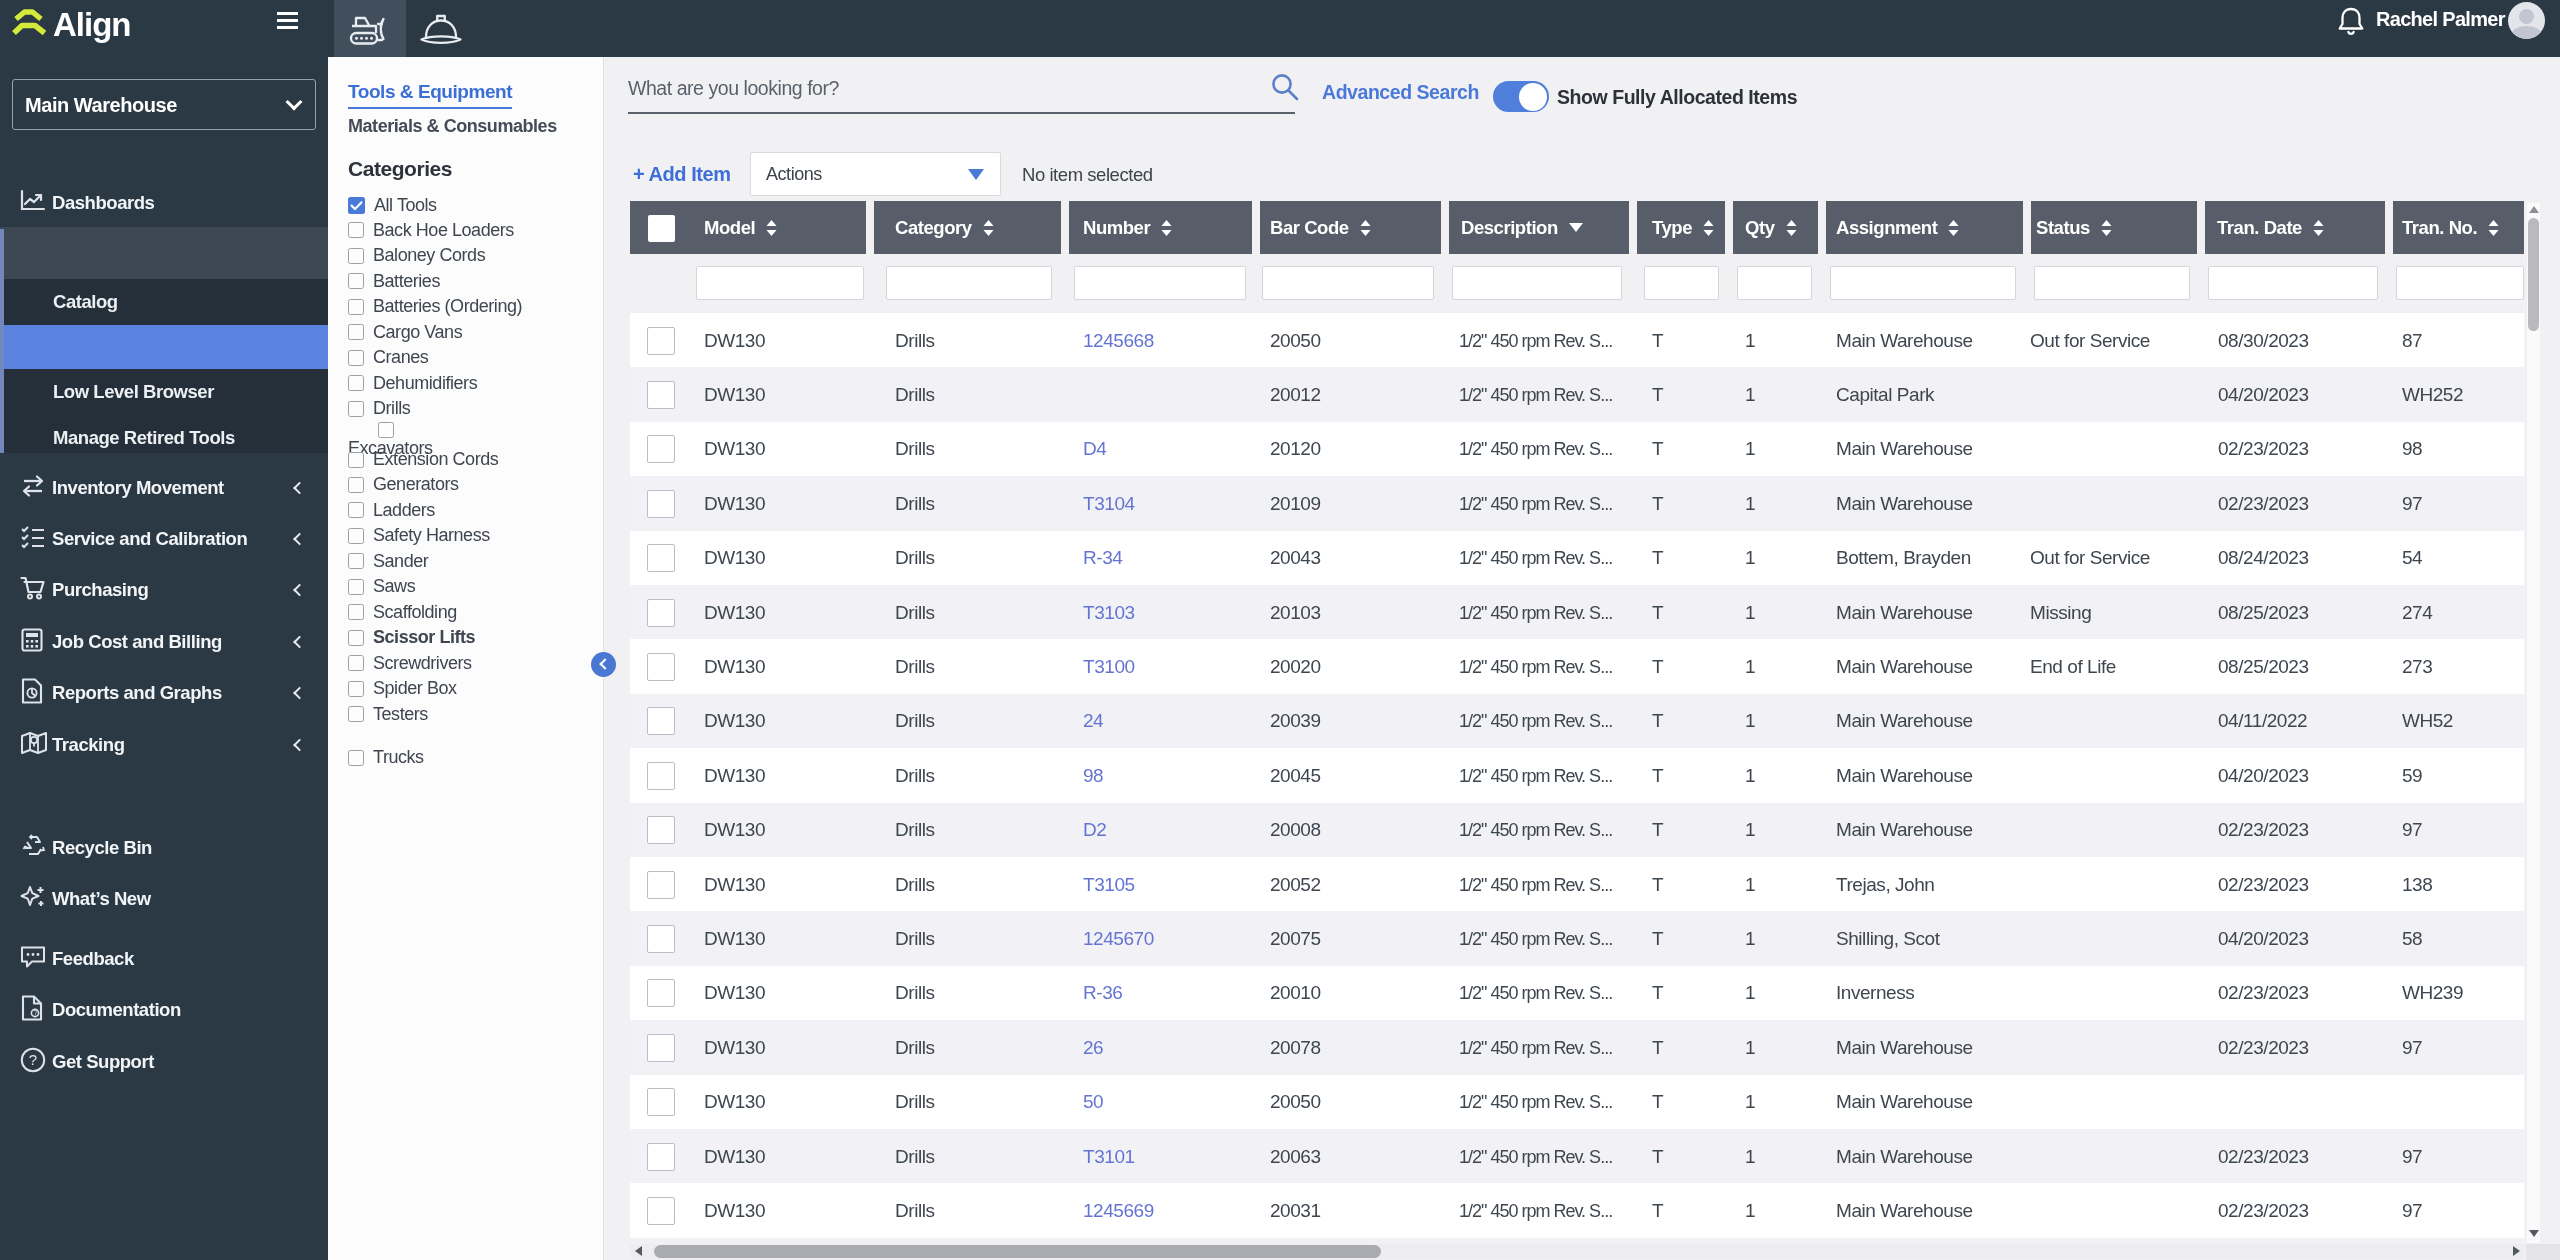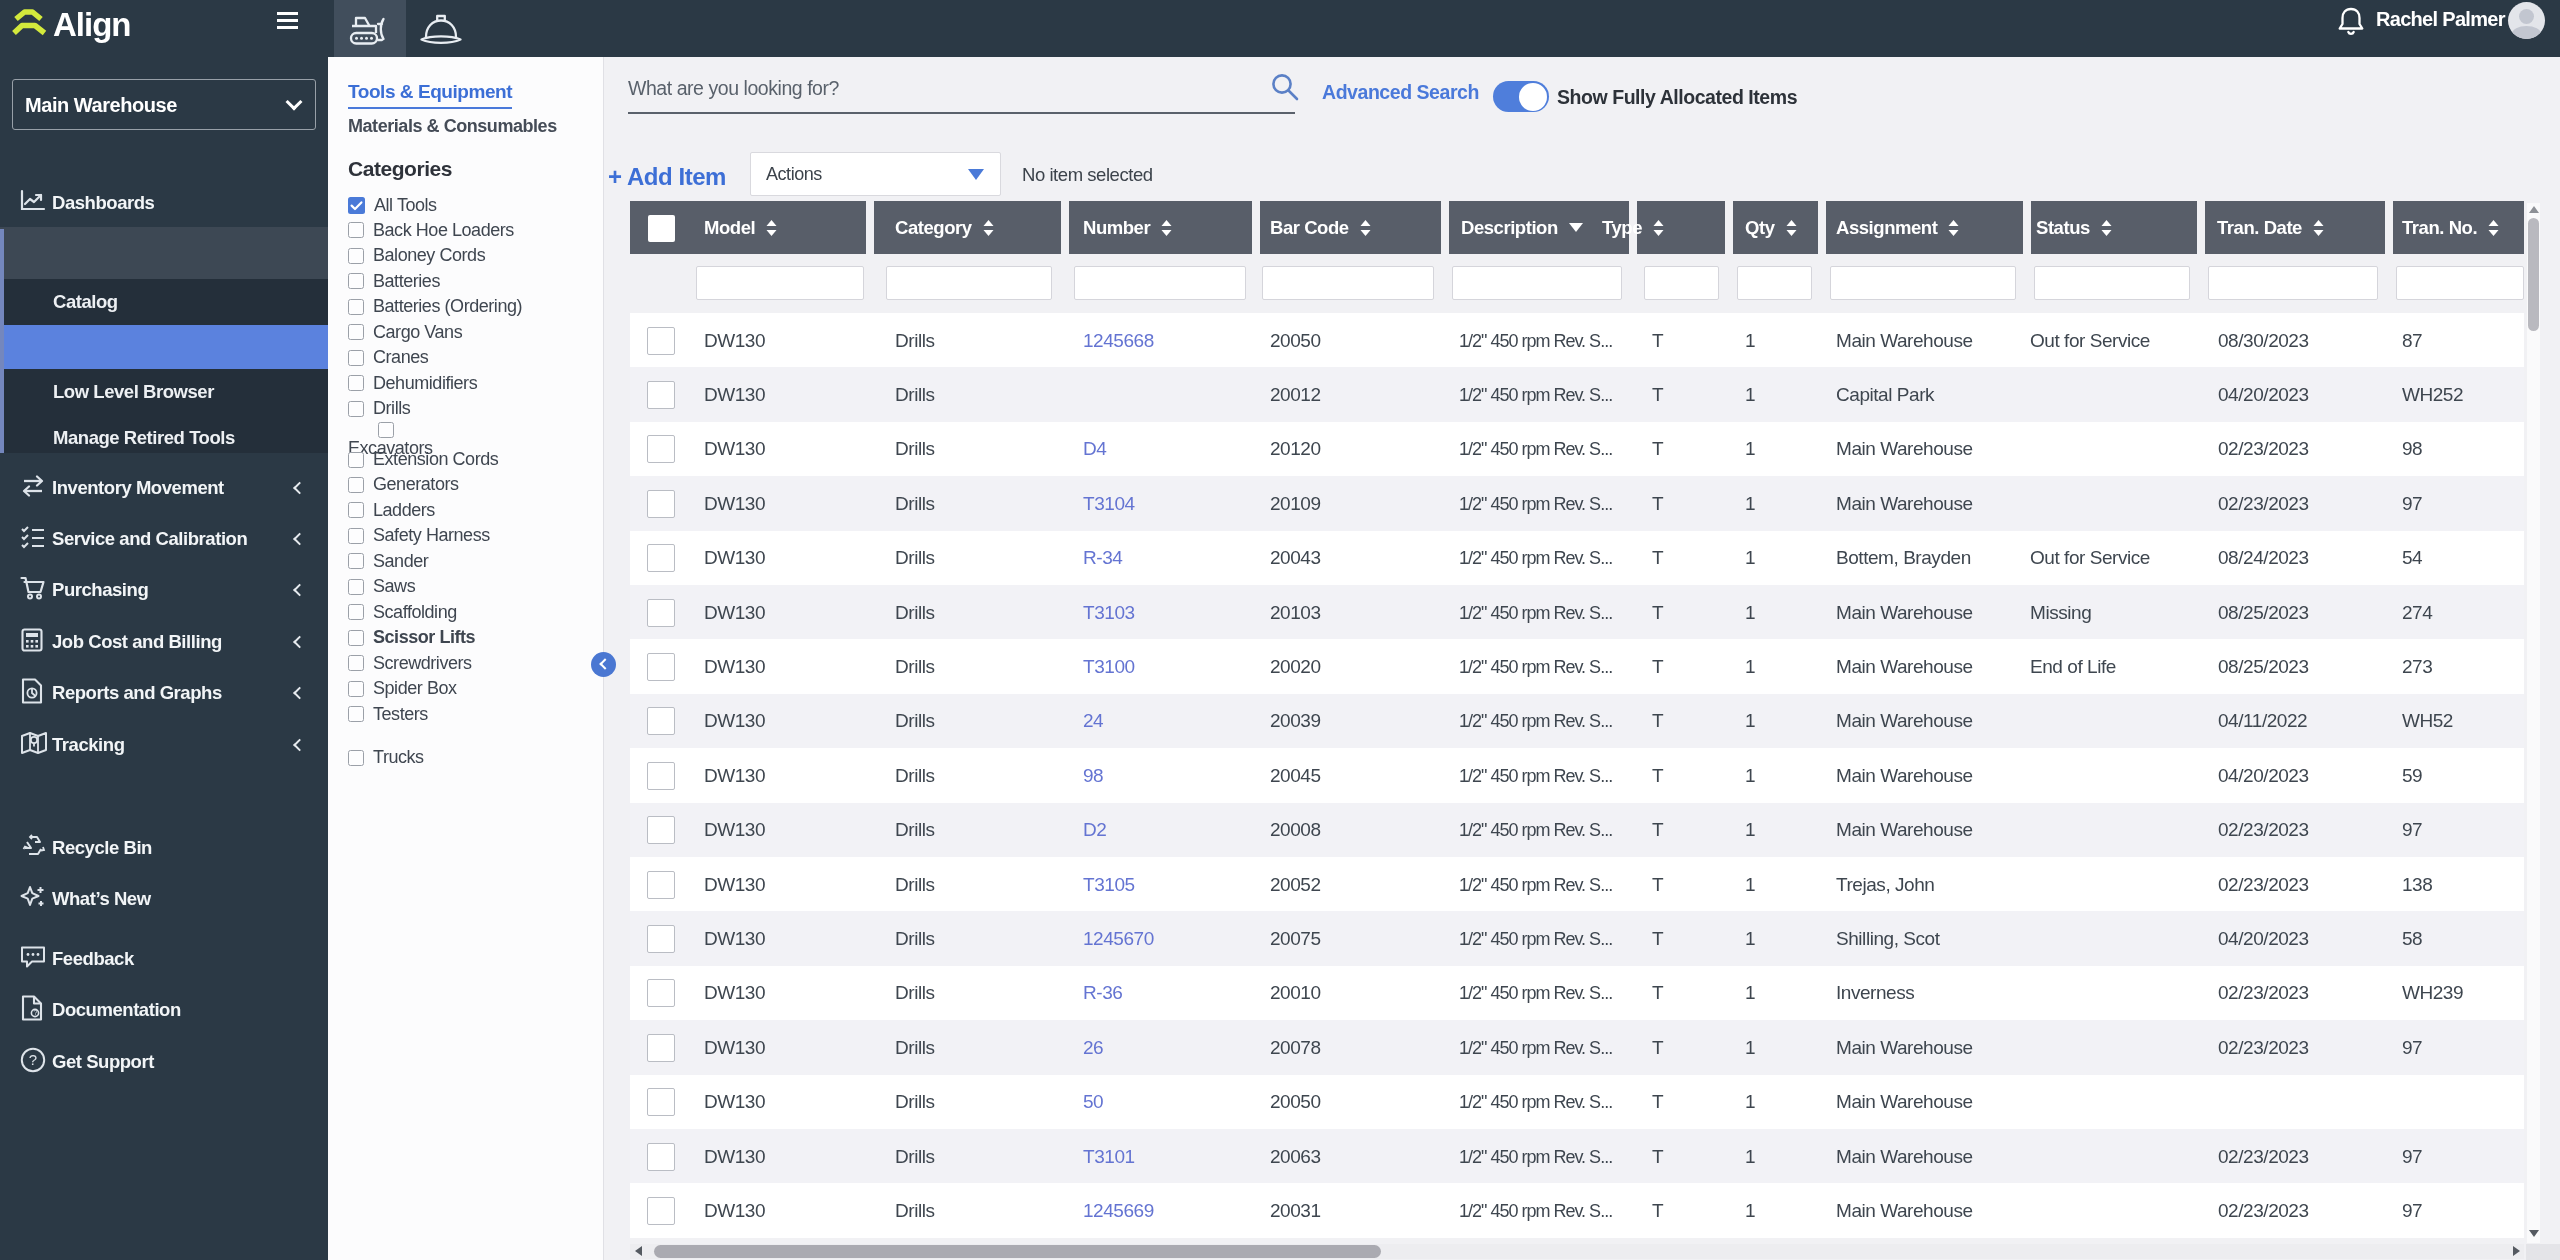--- a/index.html
+++ b/index.html
@@ -34,21 +34,21 @@
 <div class="abs" style="left:628px;top:77px;font-size:19.5px;color:#59616b;">What are you looking for?</div>
 <div class="abs" style="left:628px;top:112px;width:667px;height:2px;background:#5a616b;"></div>
 <div class="abs" style="left:1270px;top:72px;"><svg class="" width="30" height="30" viewBox="0 0 30 30" fill="none">
         <circle cx="12" cy="12" r="8.6" stroke="#5b80c6" stroke-width="2.6"></circle>
         <path d="M18.5 18.5 L27 27" stroke="#5b80c6" stroke-width="2.6" stroke-linecap="round"></path>
       </svg></div>
 <div class="abs" style="left:1322px;top:81px;font-size:19.5px;font-weight:bold;color:#4a79da;">Advanced Search</div>
 <div class="abs" style="left:1493px;top:81px;width:56px;height:31px;border-radius:16px;background:#4f7edb;"></div>
 <div class="abs" style="left:1519px;top:82.5px;width:28px;height:28px;border-radius:50%;background:#fff;"></div>
 <div class="abs" style="left:1557px;top:86px;font-size:19.5px;font-weight:bold;color:#2d3239;">Show Fully Allocated Items</div>
-<div class="abs" style="left:608px;top:163px;font-size:24px;font-weight:bold;color:#3d6fd6;">+ Add Item</div>
+<div class="abs" style="left:633px;top:163px;font-size:20px;font-weight:bold;color:#3d6fd6;">+ Add Item</div>
 <div class="abs" style="left:750px;top:152px;width:251px;height:44px;background:#fff;border:1px solid #d9d9de;border-radius:2px;"></div>
 <div class="abs" style="left:766px;top:164px;font-size:18px;color:#3c434b;">Actions</div>
 <div class="abs" style="left:968px;top:169px;width:0;height:0;border-left:8px solid transparent;border-right:8px solid transparent;border-top:11px solid #4a7ad8;"></div>
 <div class="abs" style="left:1022px;top:164px;font-size:18.5px;color:#3c434b;">No item selected</div>
 <div class="hcell" style="left:630px;width:236px;"></div>
 <div class="hcell" style="left:874px;width:187px;"></div>
 <div class="hcell" style="left:1069px;width:183px;"></div>
 <div class="hcell" style="left:1260px;width:181px;"></div>
 <div class="hcell" style="left:1449px;width:180px;"></div>
 <div class="hcell" style="left:1637px;width:88px;"></div>
@@ -69,21 +69,21 @@
         <path d="M5.5 0 L10.5 6 H0.5 z" fill="#fff"></path>
         <path d="M5.5 16 L0.5 10 h10 z" fill="#fff"></path>
       </svg></div>
 <div class="hlab" style="left:1270px;">Bar Code <svg class="" width="11" height="16" viewBox="0 0 11 16" fill="none">
         <path d="M5.5 0 L10.5 6 H0.5 z" fill="#fff"></path>
         <path d="M5.5 16 L0.5 10 h10 z" fill="#fff"></path>
       </svg></div>
 <div class="hlab" style="left:1461px;">Description <svg class="" width="14" height="9" viewBox="0 0 14 9" fill="none">
         <path d="M7 9 L0 0 h14 z" fill="#fff"></path>
       </svg></div>
-<div class="hlab" style="left:1602px;">Type <svg class="" width="11" height="16" viewBox="0 0 11 16" fill="none">
+<div class="hlab" style="left:1652px;">Type <svg class="" width="11" height="16" viewBox="0 0 11 16" fill="none">
         <path d="M5.5 0 L10.5 6 H0.5 z" fill="#fff"></path>
         <path d="M5.5 16 L0.5 10 h10 z" fill="#fff"></path>
       </svg></div>
 <div class="hlab" style="left:1745px;">Qty <svg class="" width="11" height="16" viewBox="0 0 11 16" fill="none">
         <path d="M5.5 0 L10.5 6 H0.5 z" fill="#fff"></path>
         <path d="M5.5 16 L0.5 10 h10 z" fill="#fff"></path>
       </svg></div>
 <div class="hlab" style="left:1836px;">Assignment <svg class="" width="11" height="16" viewBox="0 0 11 16" fill="none">
         <path d="M5.5 0 L10.5 6 H0.5 z" fill="#fff"></path>
         <path d="M5.5 16 L0.5 10 h10 z" fill="#fff"></path>

